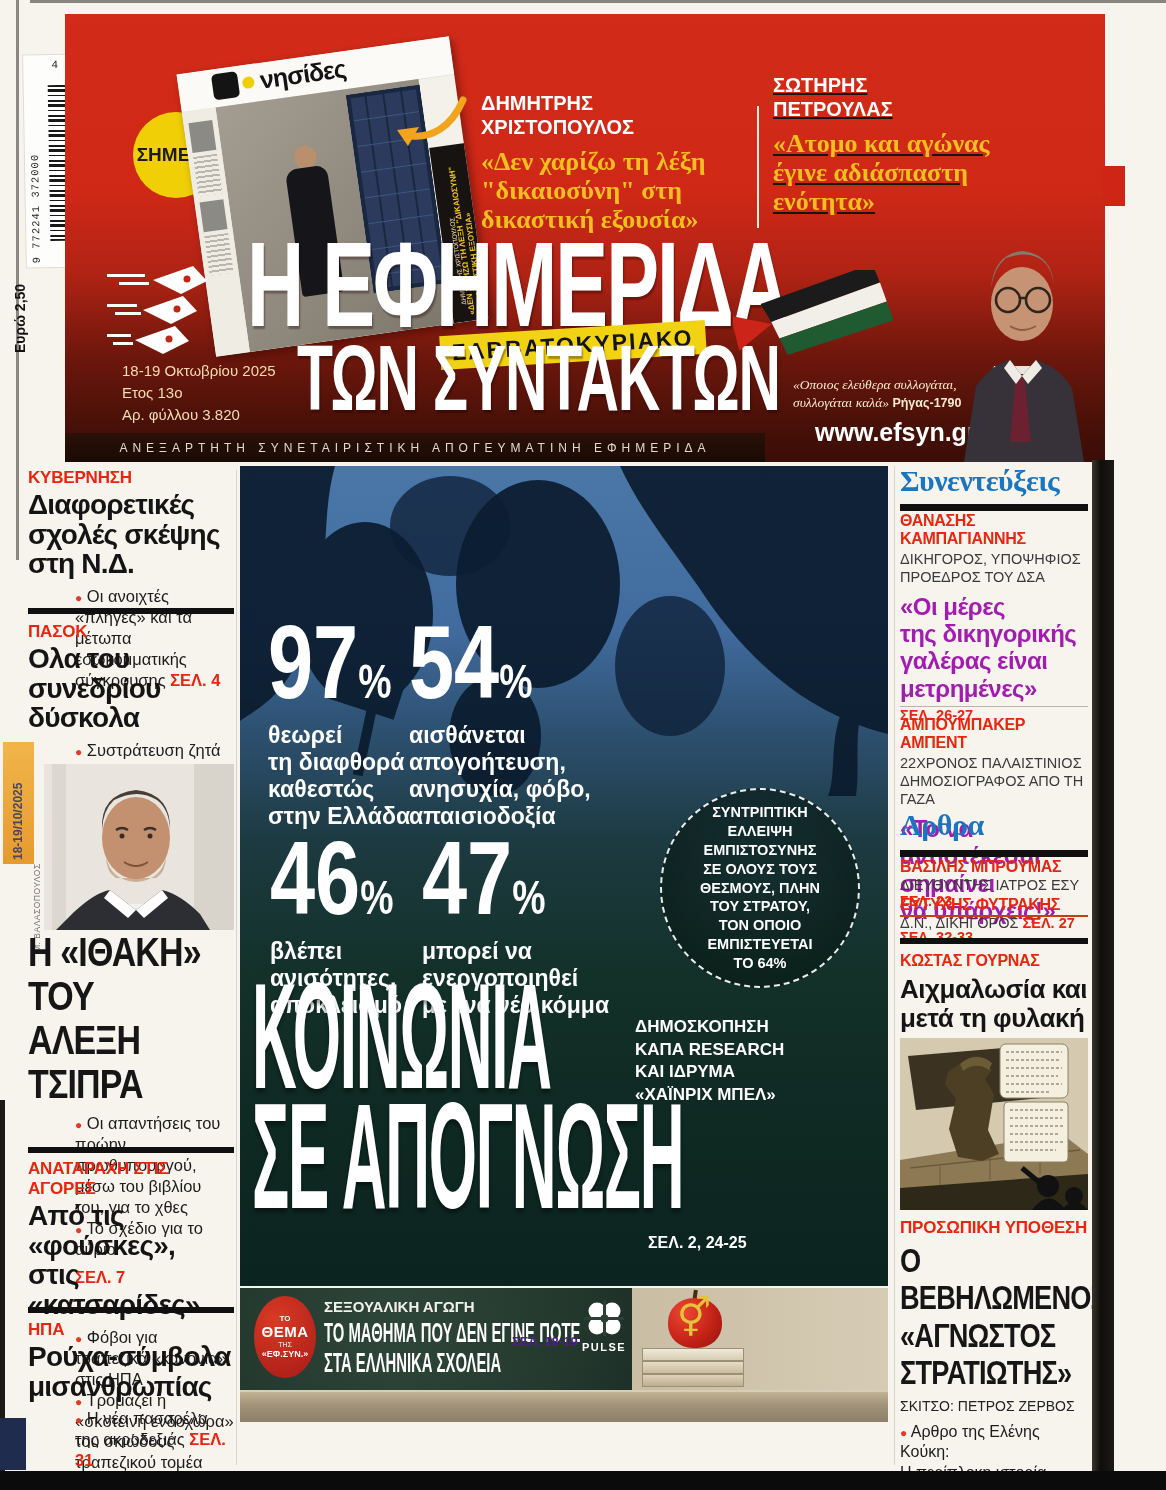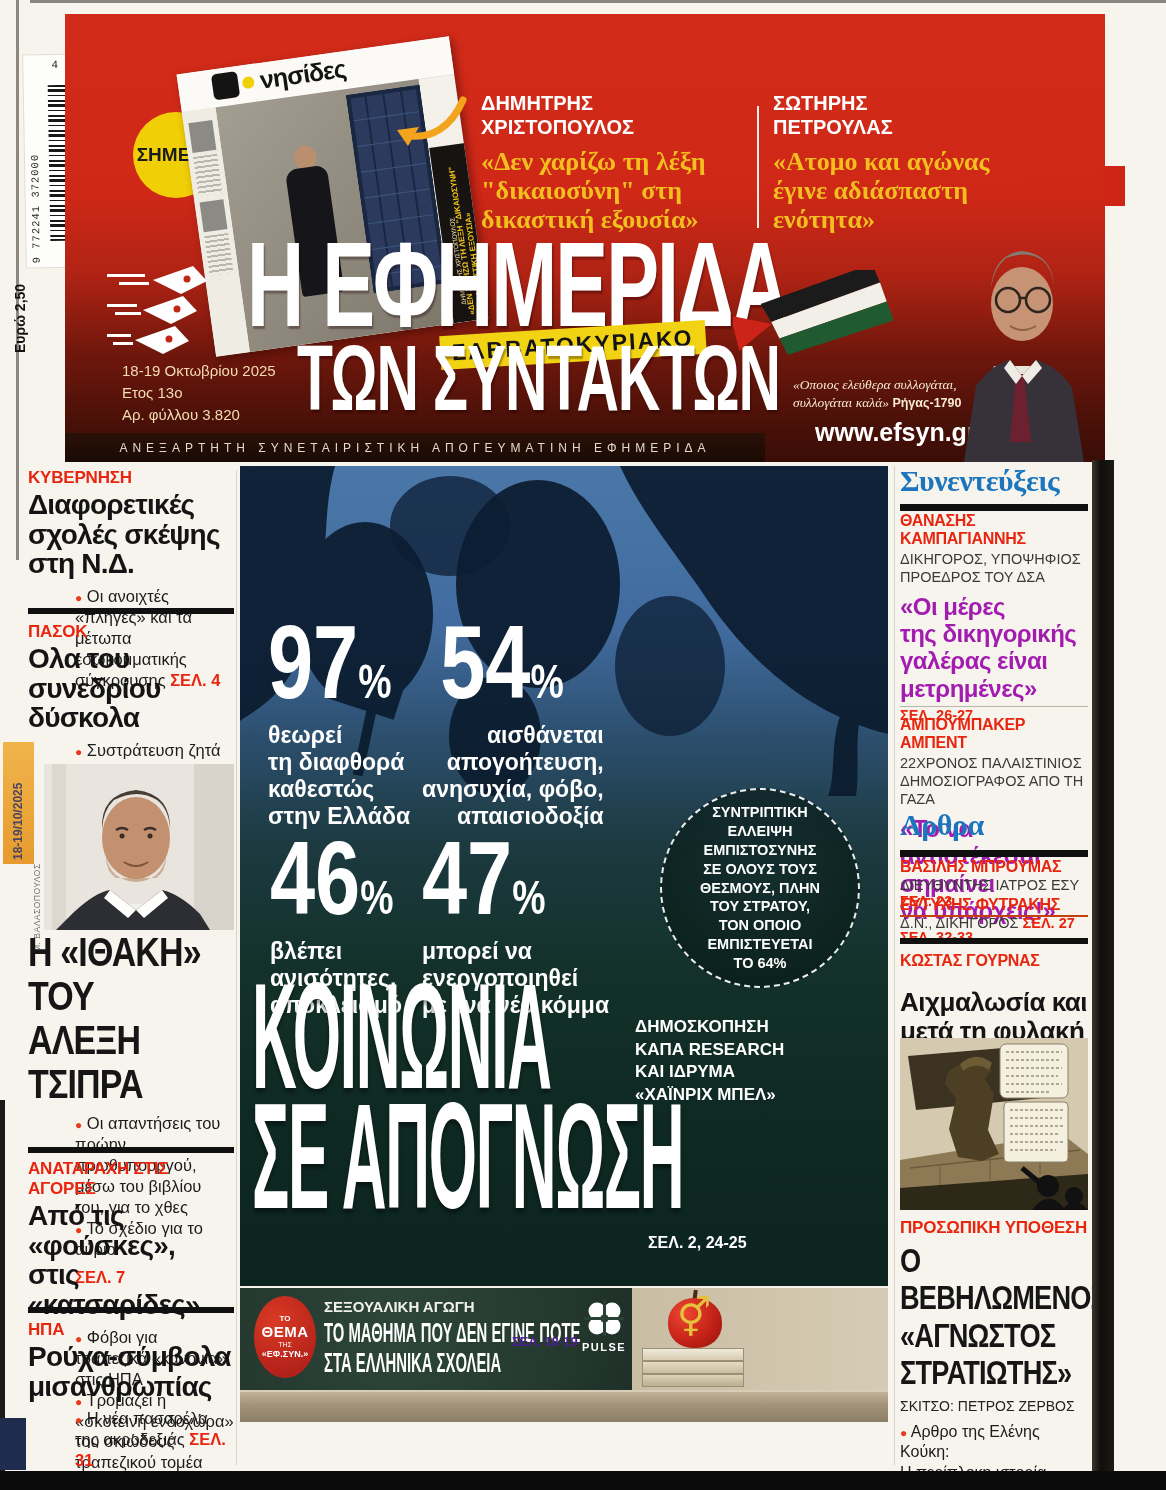--- a/index.html
+++ b/index.html
@@ -67,21 +67,21 @@
       writing-mode:vertical-rl;transform:rotate(180deg);line-height:1.2;}
   .mag .strip .w{position:absolute;right:20px;top:30px;height:130px;font-size:6.5px;color:#f7e9ad;
       writing-mode:vertical-rl;transform:rotate(180deg);}
   .arrow-ico{left:328px;top:80px;}
 
   
   .bq{width:285px;}
   .bq .nm{font-size:20px;font-weight:700;color:#fff;line-height:1.18;}
   .bq .tx{margin-top:8px;font-family:"Liberation Serif",serif;font-size:26px;font-weight:700;color:#f2c01e;line-height:1.12;}
   .bq1{left:416px;top:78px;}
-  .bq2{left:708px;top:78px;}
+  .bq2{left:708px;top:60px;text-decoration:underline;}
   .bqdiv{left:692px;top:92px;width:2px;height:122px;background:#f5efe4;}
 
   
   .pens{left:42px;top:250px;}
   .mh1{left:182px;top:210px;font-size:120px;font-weight:700;color:#fff;line-height:1;
        letter-spacing:-3px;transform:scale(.66,1);transform-origin:left top;white-space:nowrap;
        text-shadow:2px 3px 2px rgba(30,0,0,.35);}
   .mh2{left:232px;top:318px;font-size:92px;font-weight:700;color:#fff;line-height:1;
        letter-spacing:-2px;transform:scale(.64,1);transform-origin:left top;white-space:nowrap;
        text-shadow:2px 3px 2px rgba(30,0,0,.35);}
@@ -112,21 +112,21 @@
       transform:scaleX(.85);transform-origin:left top;white-space:pre-line;}
   .lbar2{top:679px;}.s4{top:691px;}.lbar3{top:839px;}.s5{top:852px;}
 
   
   .center{left:240px;top:466px;width:648px;height:820px;overflow:hidden;
      background:linear-gradient(180deg,#4a77a8 0%,#416b9e 20%,#2c4f6e 33%,#1c3a40 46%,#133129 62%,#0e2822 82%,#0c241f 100%);}
   .stat{color:#fff;}
   .stat .num{font-size:104px;font-weight:700;line-height:.9;transform:scaleX(.78);transform-origin:left top;white-space:nowrap;}
   .stat .num .sym{font-size:48px;font-weight:700;}
   .stat .cap{font-size:23px;font-weight:700;line-height:1.18;margin-top:12px;}
-  .st1{left:28px;top:150px;}.st2{left:182px;top:150px;text-align:right;}.st3{left:30px;top:366px;}.st4{left:182px;top:366px;}
+  .st1{left:28px;top:150px;}.st2{left:169px;top:150px;}.st3{left:30px;top:366px;}.st4{left:182px;top:366px;}
   .badge{left:420px;top:322px;width:200px;height:200px;border-radius:50%;
      border:2.5px dashed rgba(255,255,255,.92);background:radial-gradient(circle,rgba(12,32,27,.35),rgba(6,22,18,.72));
      display:flex;align-items:center;justify-content:center;text-align:center;
      font-size:14.5px;font-weight:700;color:#fff;line-height:1.3;padding:10px;box-sizing:border-box;}
   .hl{font-size:100px;font-weight:700;color:#fff;line-height:1;letter-spacing:-2px;white-space:nowrap;
       transform:scale(.62,1.5);transform-origin:left top;text-shadow:0 3px 4px rgba(0,0,0,.4);}
   .hl1{left:12px;top:494px;}
   .hl2{left:12px;top:614px;}
   .srcblock{left:395px;top:550px;font-size:17px;font-weight:700;color:#fff;line-height:1.33;}
   .cpage{left:408px;top:768px;font-size:16px;font-weight:700;color:#fff;}
@@ -168,21 +168,21 @@
   .sechead{font-family:"Liberation Serif",serif;font-size:30px;font-weight:700;color:#1b76be;letter-spacing:-.5px;}
   .rbar{background:#101010;height:7px;width:188px;}
   .rname{font-size:16px;font-weight:700;color:#e8250f;letter-spacing:-.3px;}
   .rrole{font-size:14.5px;color:#3a3a3a;line-height:1.25;margin-top:2px;}
   .rquote{font-size:24px;font-weight:700;line-height:1.13;letter-spacing:-.5px;color:#a21caf;margin-top:7px;}
   .rpage{font-size:14.5px;font-weight:700;color:#e8250f;margin-top:5px;}
   .rhr{border:0;border-top:1px solid #b9b5ad;width:188px;margin:0;}
   .artrow .inline{font-size:14.5px;color:#3a3a3a;margin-top:1px;}
   .artrow{border-bottom:2px solid #c2410c;padding-bottom:6px;}
   .artrow.nob{border-bottom:none;}
-  .gtitle{font-size:26px;font-weight:700;line-height:1.1;letter-spacing:-.5px;margin-top:18px;}
+  .gtitle{font-size:26px;font-weight:700;line-height:1.1;letter-spacing:-.5px;margin-top:5px;}
   .cartoon{top:574px;left:0;}
   .personal{top:754px;left:0;width:188px;}
   .ptitle{font-size:34px;font-weight:700;line-height:1.1;letter-spacing:-1px;color:#161616;
       transform:scaleX(.8);transform-origin:left top;white-space:pre-line;margin-top:4px;}
   .pskitso{font-size:14px;color:#222;margin-top:6px;}
   .pskitso b{font-weight:400;}
   .pbullet{font-size:16px;line-height:1.28;color:#1c1c1c;margin-top:8px;}
 </style>
 </head>
 <body>

